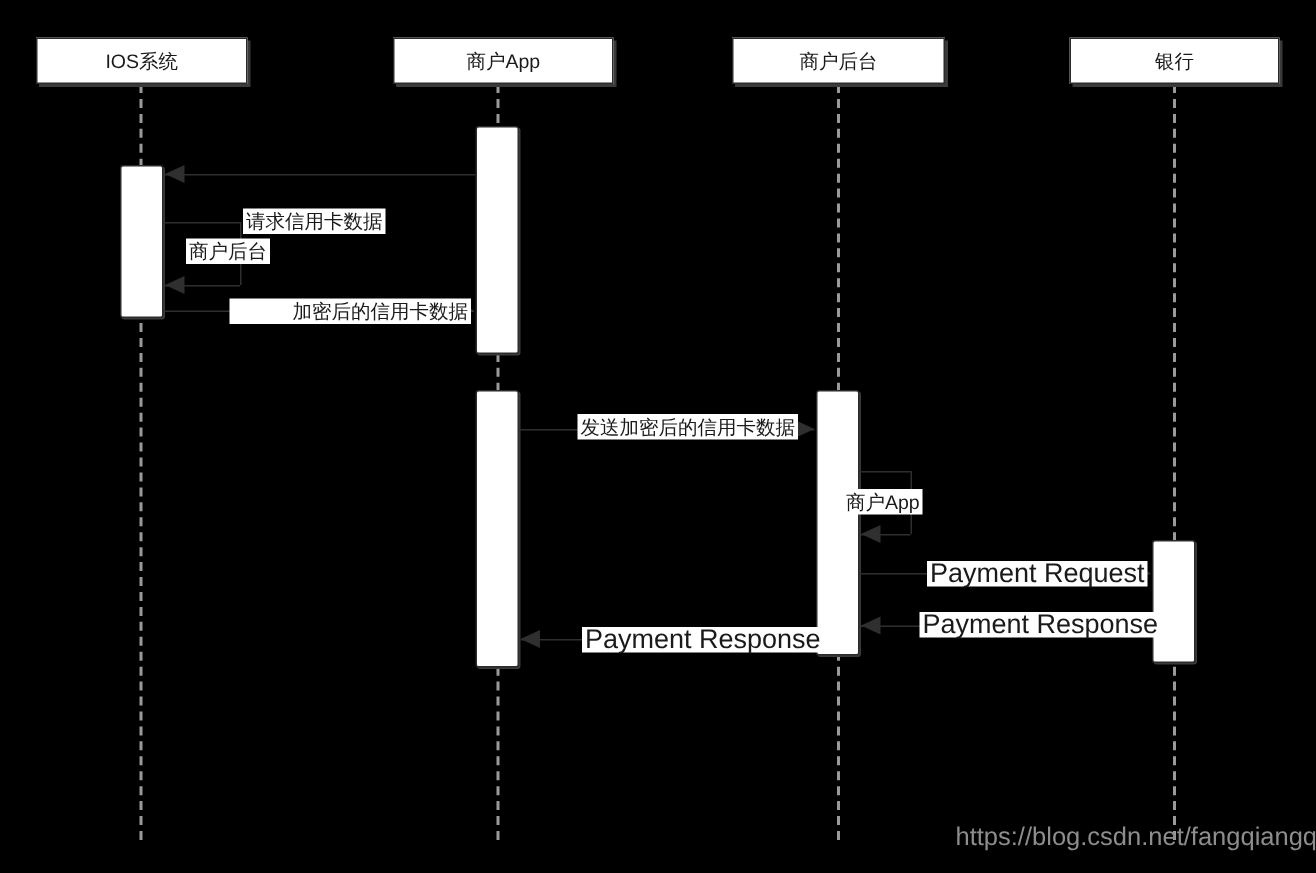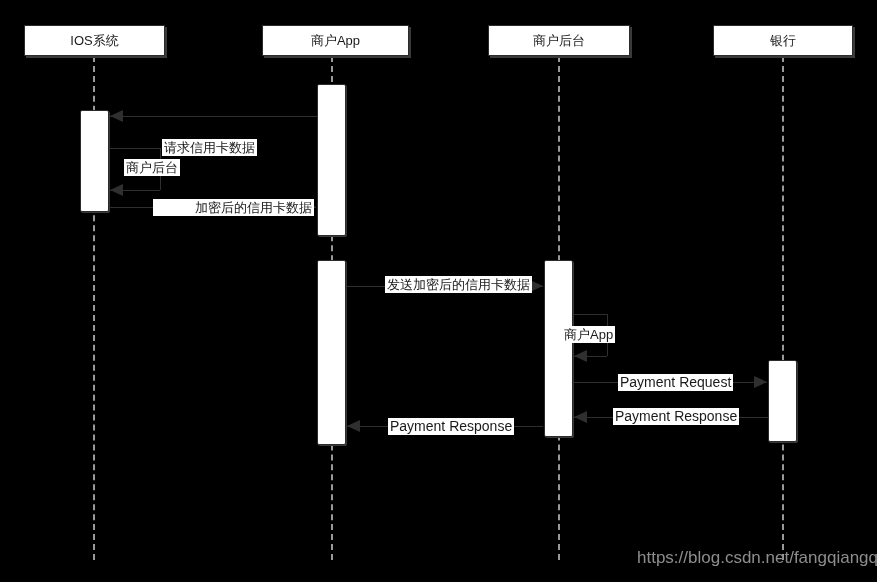--- a/index.html
+++ b/index.html
@@ -77,21 +77,21 @@
   
   .msg-label {
     position: absolute;
     background: #ffffff;
     color: #1a1a1a;
     font-size: 13px;
     line-height: 15px;
     padding: 1px 2px;
     white-space: nowrap;
   }
-  .msg-label.latin { font-size: 14px; }
+  .msg-label.latin { font-size: 18px; }
   
   .watermark {
     position: absolute;
     color: #8d8d8d;
     font-size: 17px;
     white-space: nowrap;
   }
 </style>
 </head>
 <body>

